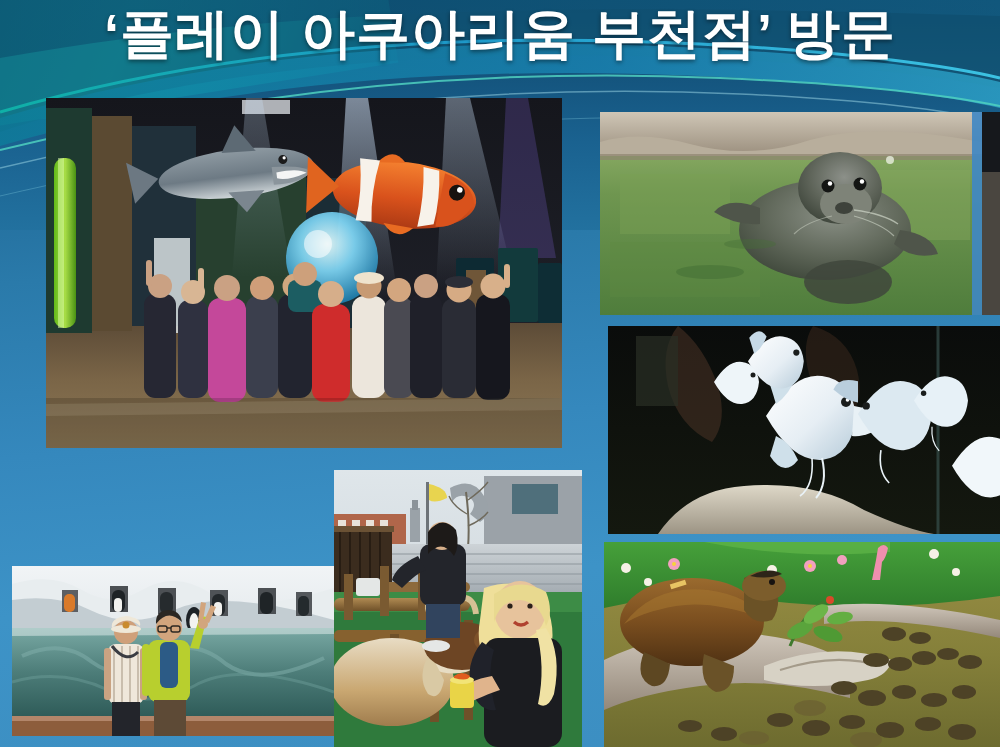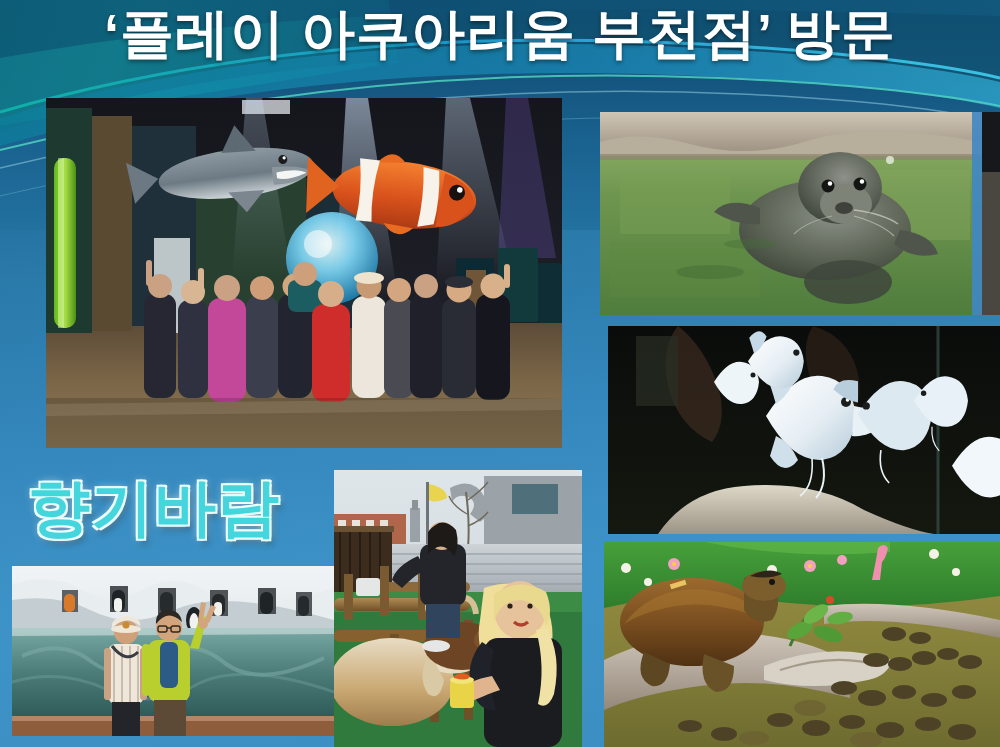--- a/index.html
+++ b/index.html
@@ -658,15 +658,14 @@
         <rect x="86" y="74" width="46" height="62" rx="10" fill="#23252b"></rect>
         <circle cx="108" cy="66" r="14" fill="#d8b08a"></circle>
         <path d="M94,62 q14,-18 28,-2 q4,16 -2,26 q-12,-18 -26,-2 z" fill="#1d1a18"></path>
         <rect x="92" y="134" width="34" height="34" fill="#31445e"></rect>
         <path d="M84,86 q-22,10 -26,24 l10,8 q16,-16 24,-18 z" fill="#23252b"></path>
         <ellipse cx="102" cy="176" rx="14" ry="6" fill="#e5e7e6"></ellipse>
       </g>
     </svg>
   </div>
 
-  <div class="brand">향기바람</div>
 
 </div>
 
 </body></html>

